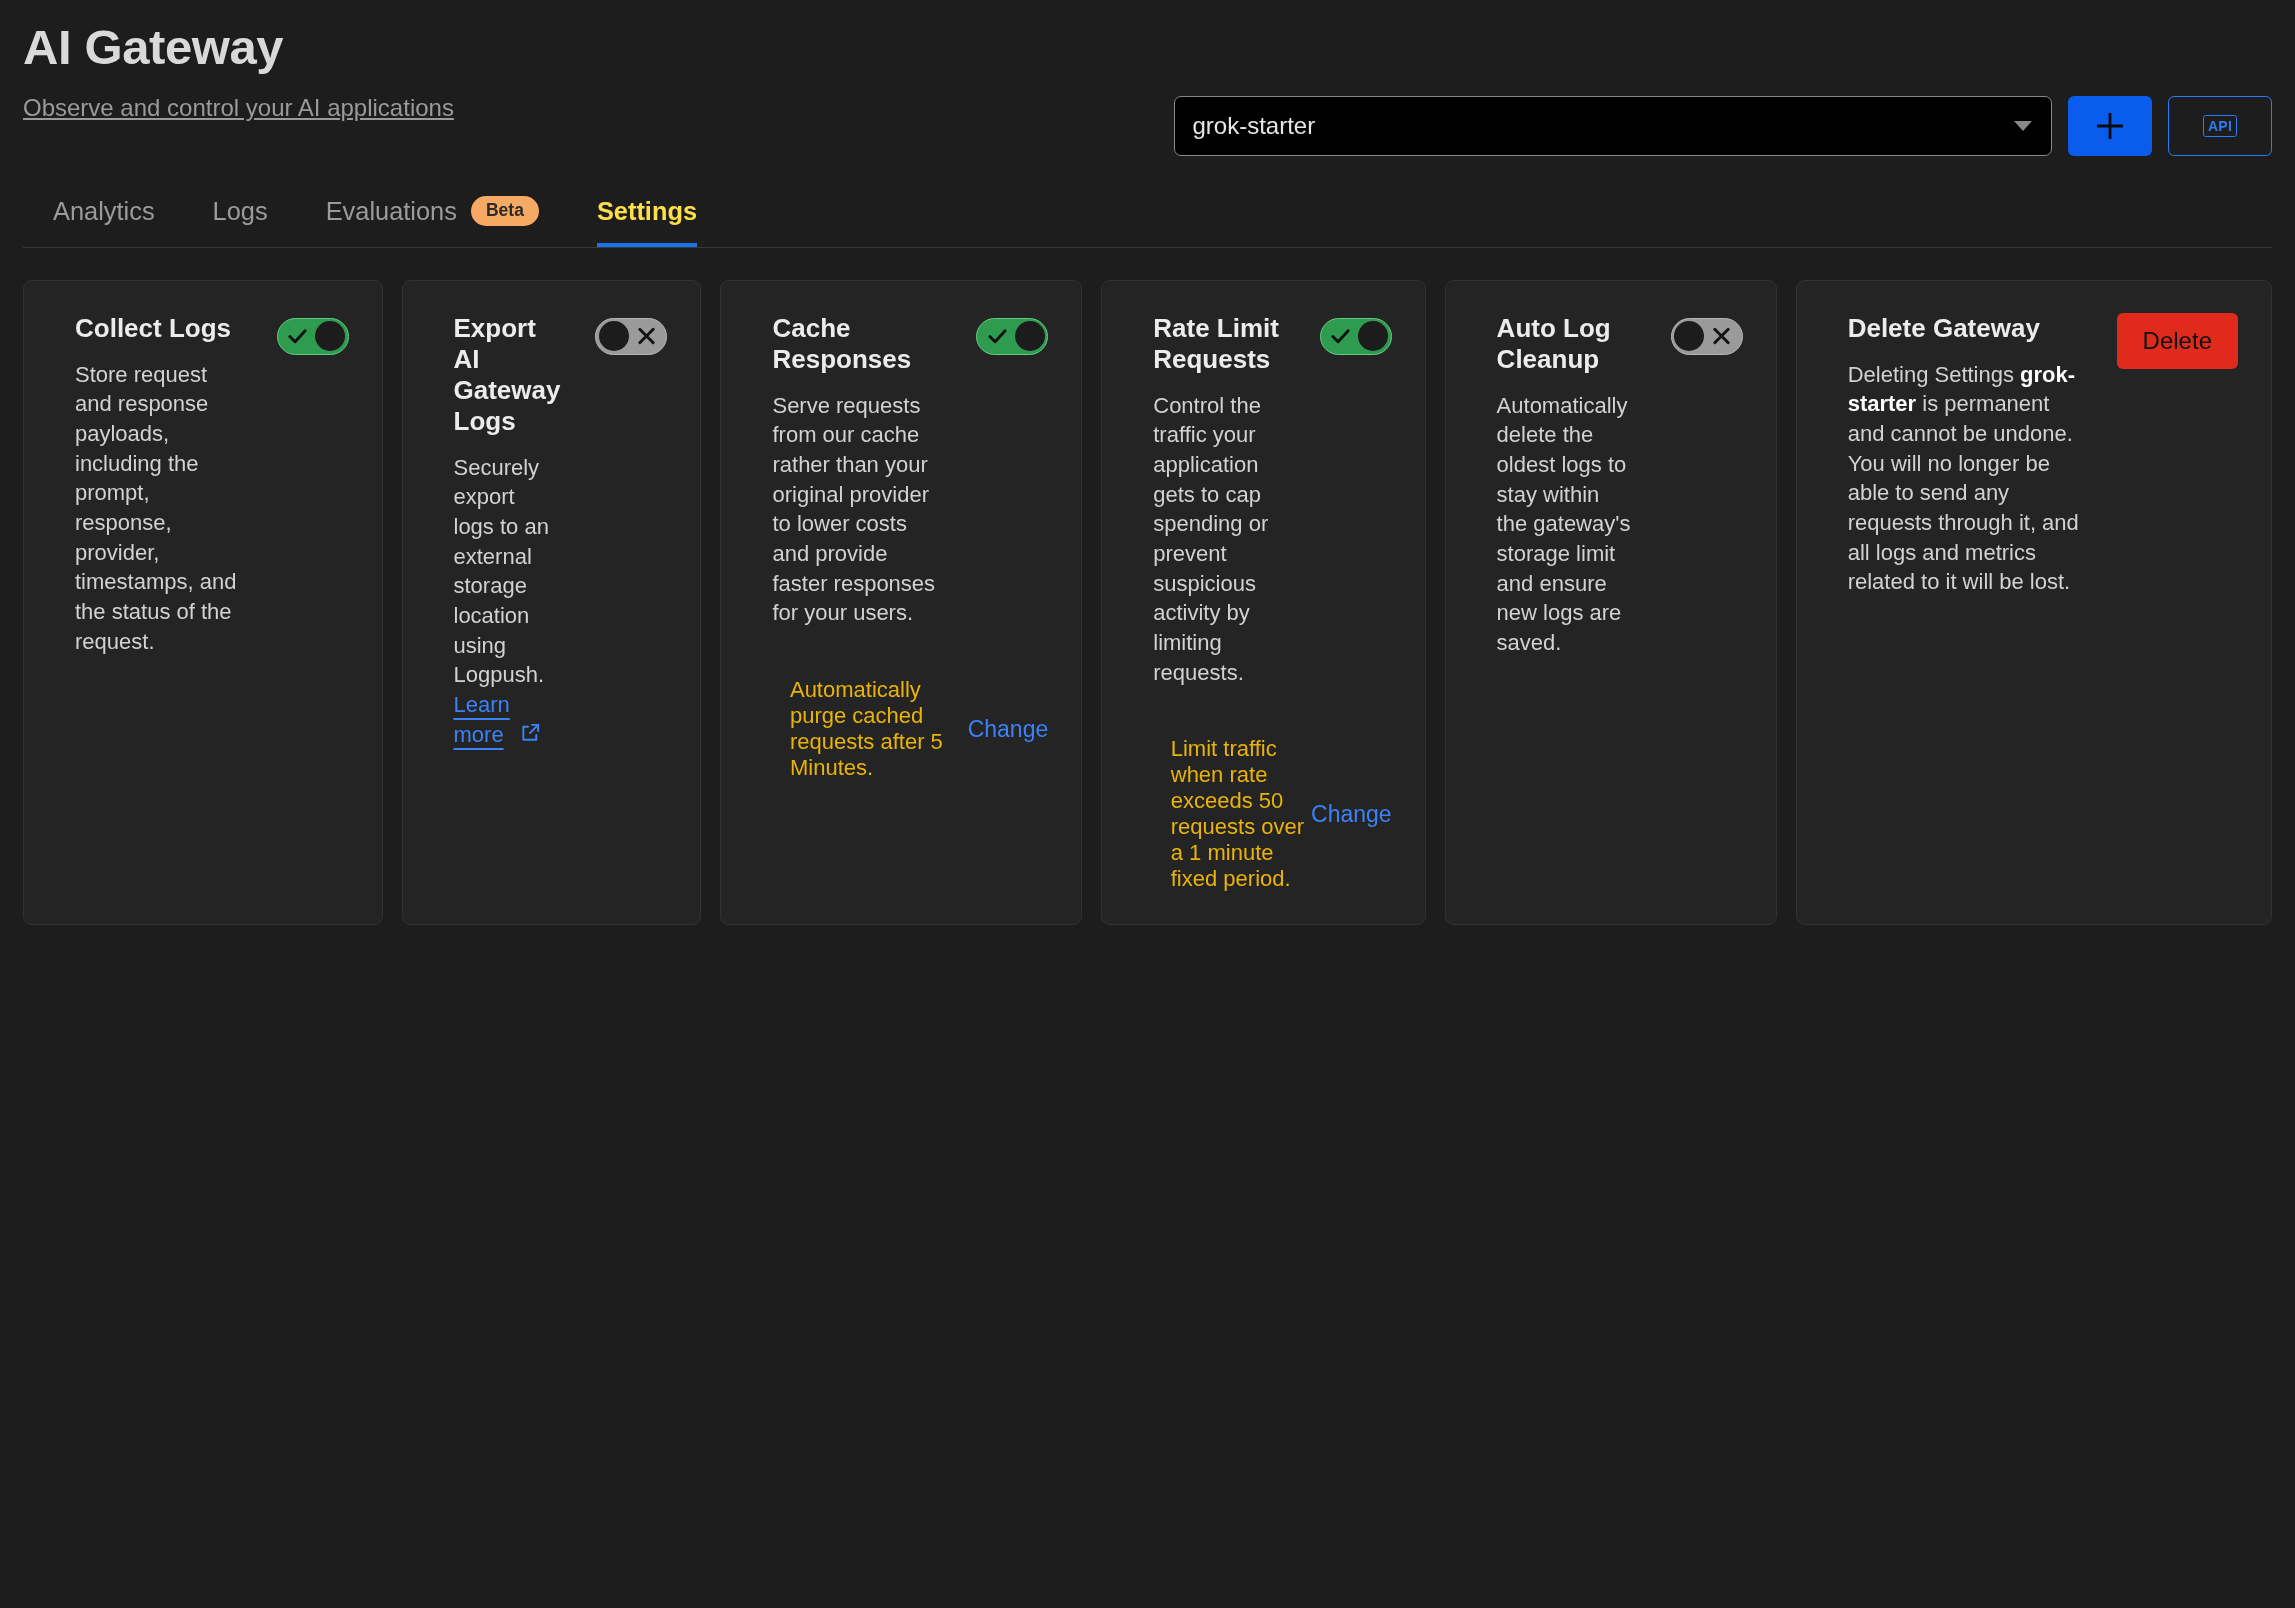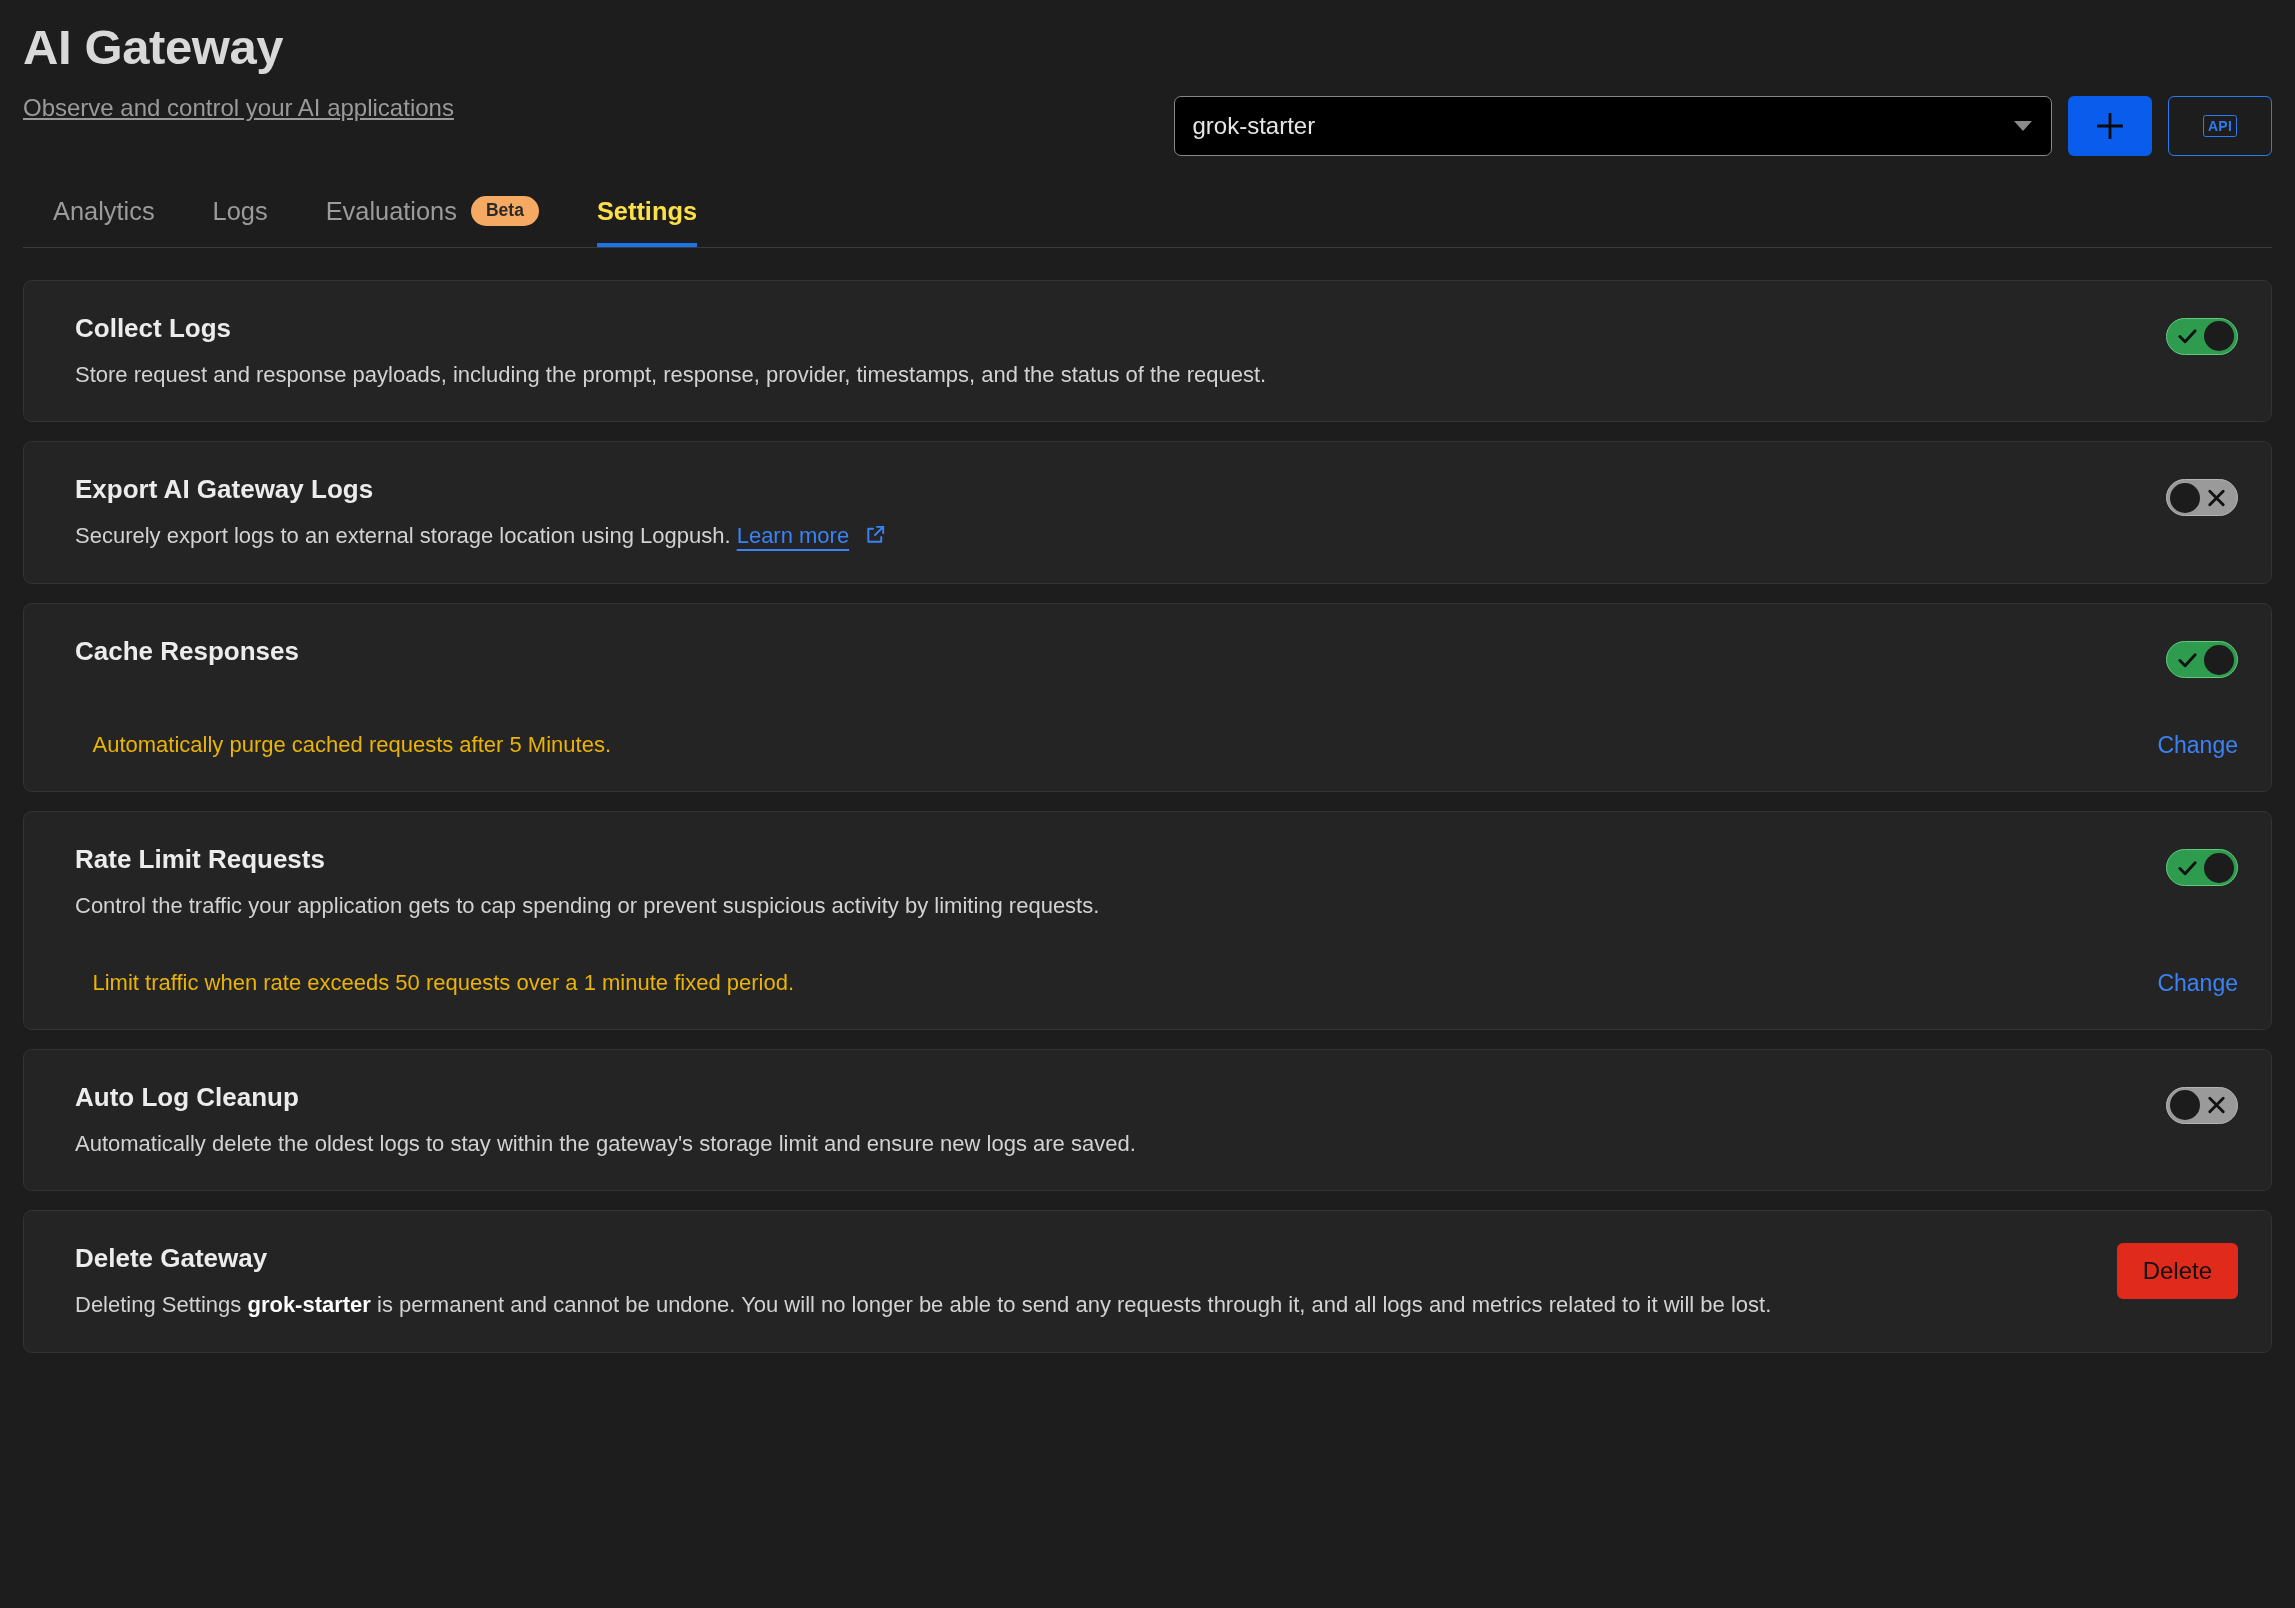--- a/index.html
+++ b/index.html
@@ -68,21 +68,21 @@
     padding: 0 0 17.5px 0; margin-right: 58px;
     border-bottom: 4.4px solid transparent; position: relative; top: 0.9px;
   }
   .tab.active { color: #fde047; font-weight: 700; border-bottom-color: #1a73e8; margin-right: 0; }
   .beta-badge {
     background: #f5a962; color: #2a2a2a; font-size: 17.5px; font-weight: 700;
     border-radius: 875px; padding: 6.1px 15px; line-height: 1;
   }
 
   
-  .cards { margin-top: 32px; display: flex; flex-direction: column; gap: 19px; }
+  .cards { margin-top: 32px; display: flex; gap: 19px; }
   .card {
     background: #242424; border: 0.9px solid #333; border-radius: 8.8px;
     padding: 32px 33px 32px 51px; position: relative;
   }
   .card-row { display: flex; align-items: flex-start; justify-content: space-between; gap: 35px; }
   .card-texts { flex: 1; min-width: 0; }
   .card-title { font-size: 26px; font-weight: 700; color: #ececec; margin: 0 0 16px 0; }
   .card-desc { font-size: 22px; color: #d2d2d2; margin: 0; line-height: 1.35; }
   .card-desc b { font-weight: 700; color: #ffffff; }
 
@@ -202,20 +202,21 @@
             <path d="M5 5 L19 19 M19 5 L5 19" fill="none" stroke="#111" stroke-width="3" stroke-linecap="round"></path>
           </svg>
         </div>
       </div>
     </div>
 
     <div class="card">
       <div class="card-row">
         <div class="card-texts">
           <h2 class="card-title">Cache Responses</h2>
+          <p class="card-desc">Serve requests from our cache rather than your original provider to lower costs and provide faster responses for your users.</p>
         </div>
         <div class="toggle on">
           <svg class="mark" viewBox="0 0 24 24">
             <path d="M4 12.5 L9.5 18 L20 6.5" fill="none" stroke="#111" stroke-width="3" stroke-linecap="round" stroke-linejoin="round"></path>
           </svg>
           <span class="knob"></span>
         </div>
       </div>
       <div class="sub-row">
         <span class="sub-text">Automatically purge cached requests after 5 Minutes.</span>

